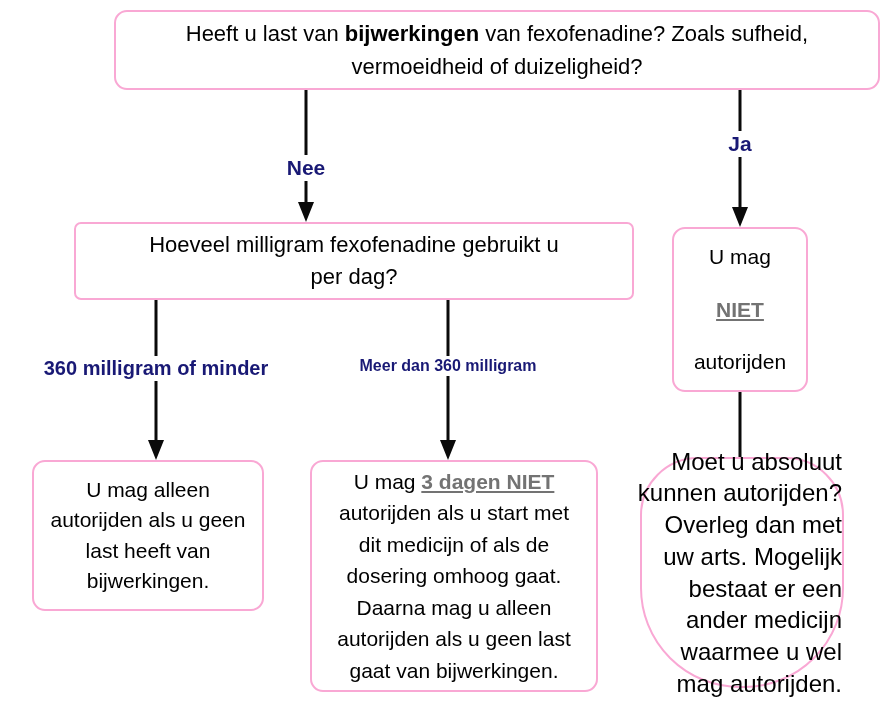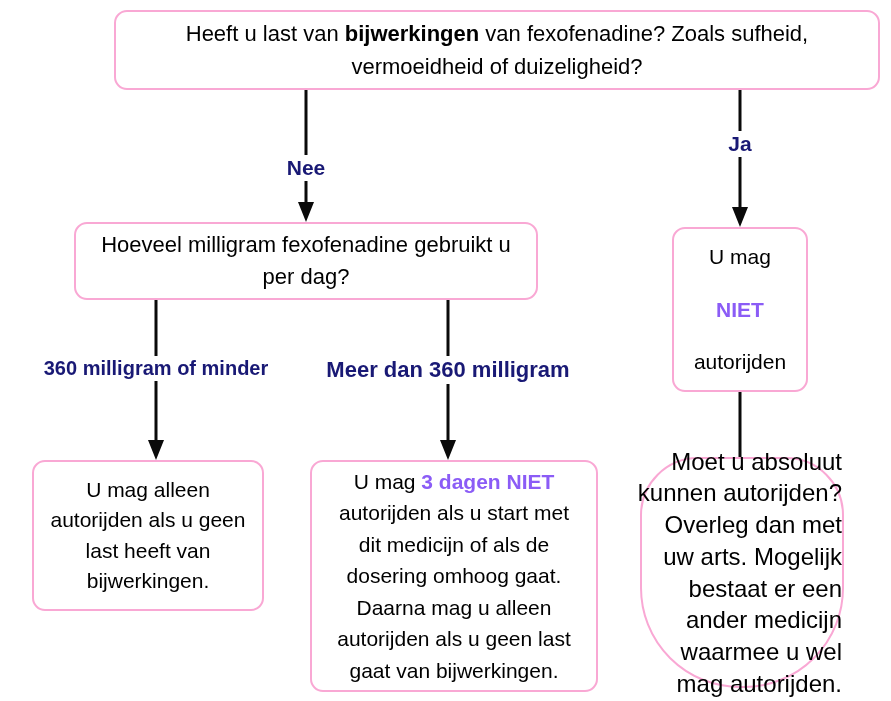--- a/index.html
+++ b/index.html
@@ -43,24 +43,24 @@
     position: absolute;
     transform: translateX(-50%);
     background: #ffffff;
     color: #191975;
     font-weight: bold;
     font-size: 21px;
     padding: 1px 6px;
     white-space: nowrap;
     z-index: 3;
   }
-  .warn { color: #8b5cf6; font-weight: bold; }
+  .warn { color: #737373; font-weight: bold; text-decoration: underline; }
 
   #node-q1   { left: 114px; top: 10px;  width: 766px; height: 80px;  font-size: 22px; line-height: 1.5; }
-  #node-q2   { left: 74px;  top: 222px; width: 464px; height: 78px;  font-size: 22px; line-height: 1.45; }
+  #node-q2   { left: 74px;  top: 222px; width: 560px; height: 78px;  font-size: 22px; line-height: 1.45; border-radius: 7px; }
   #node-left { left: 32px;  top: 460px; width: 232px; height: 151px; font-size: 21px; line-height: 1.45; }
   #node-mid  { left: 310px; top: 460px; width: 288px; height: 232px; font-size: 21px; line-height: 1.5; }
   #node-right{ left: 672px; top: 227px; width: 136px; height: 165px; font-size: 21px;
                justify-content: space-between; padding: 16px 0; }
   #node-consult {
     left: 640px; top: 457px; width: 204px; height: 231px;
     font-size: 24px; line-height: 1.32;
     border-radius: 58px 58px 100px 100px;
     border-width: 2px;
     align-items: flex-end;
@@ -72,21 +72,21 @@
   #arrow-ja    { left: 740px; top: 207px; }
   #line-less   { left: 156px; top: 300px; height: 140px; }
   #arrow-less  { left: 156px; top: 440px; }
   #line-more   { left: 448px; top: 300px; height: 140px; }
   #arrow-more  { left: 448px; top: 440px; }
   #line-consult{ left: 740px; top: 392px; height: 66px; }
 
   #label-nee  { left: 306px; top: 131px; margin-top: 24px; }
   #label-ja   { left: 740px; top: 131px; }
   #label-less { left: 156px; top: 356px; font-size: 20px; }
-  #label-more { left: 448px; top: 356px; font-size: 22px; }
+  #label-more { left: 448px; top: 356px; font-size: 16px; }
 </style>
 </head>
 <body>
 
 <div class="canvas">
 
   <div class="vline" id="line-nee"></div>
   <div class="arrowhead" id="arrow-nee"></div>
 
   <div class="vline" id="line-ja"></div>

